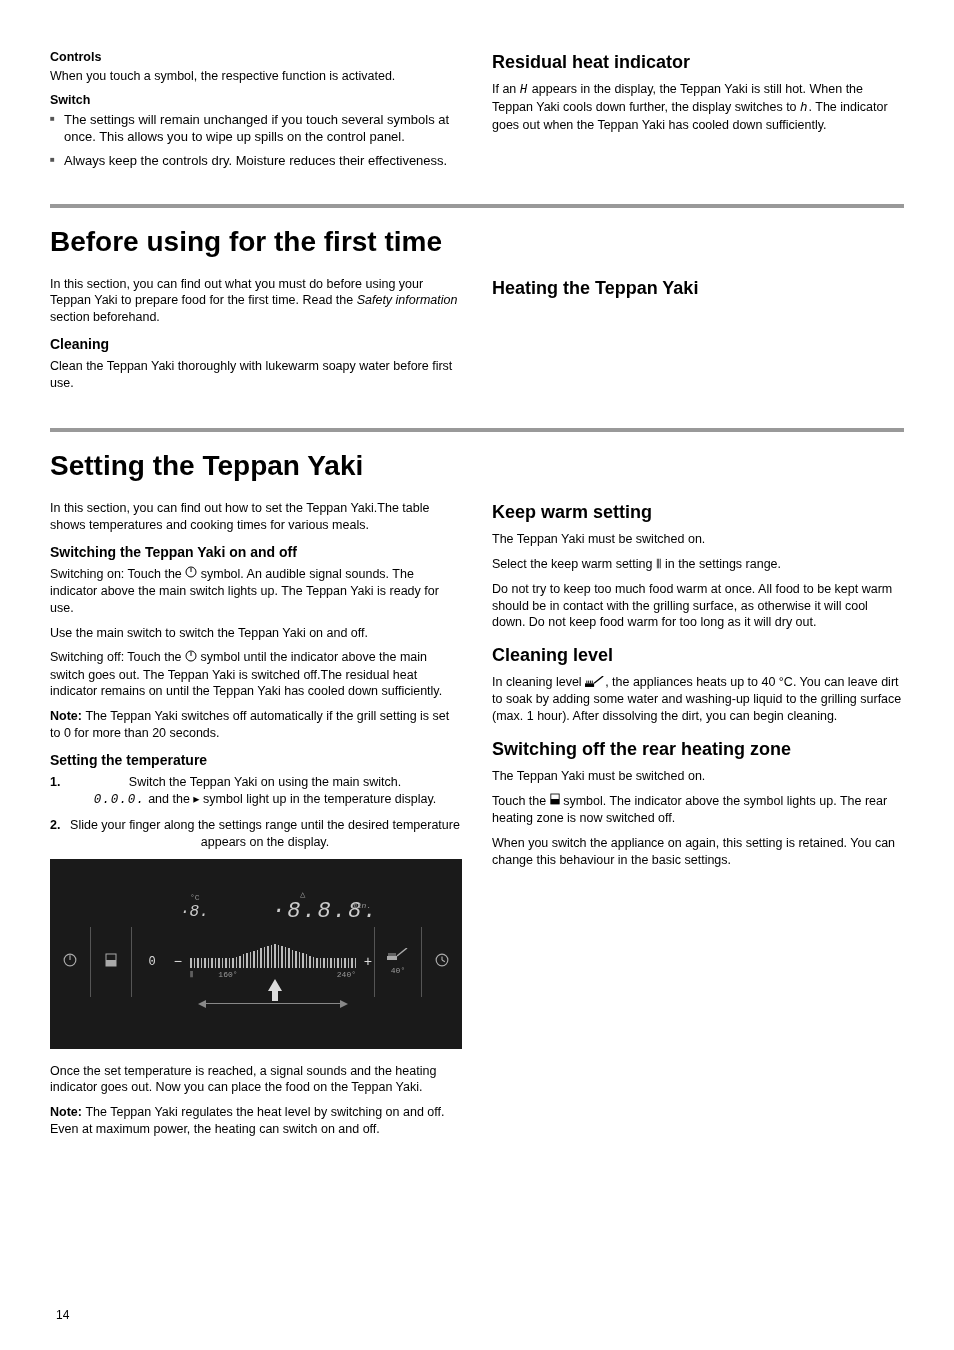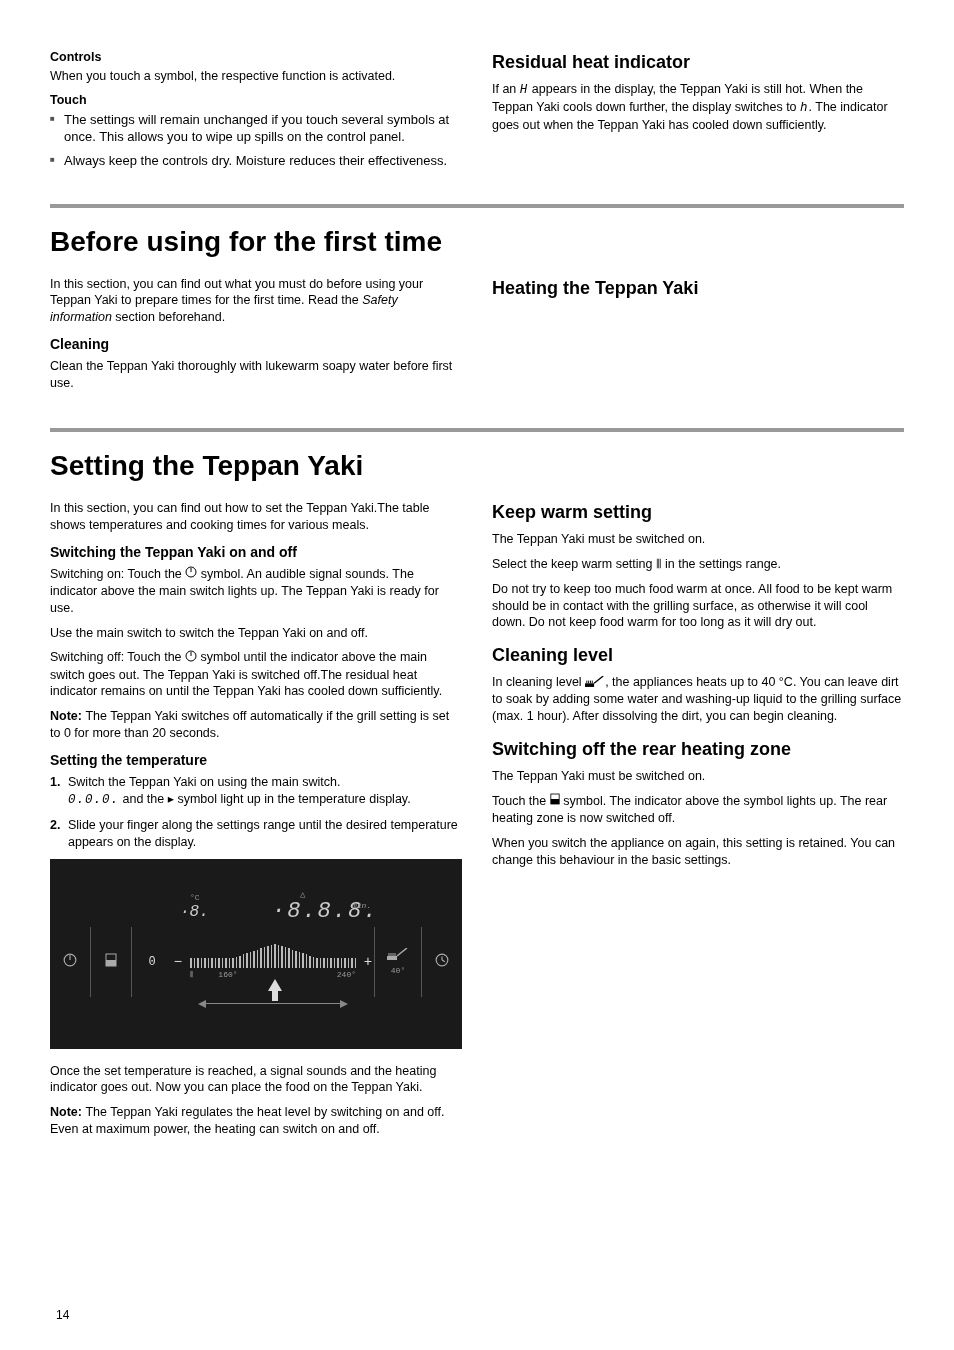--- a/index.html
+++ b/index.html
@@ -71,20 +71,21 @@
       position: absolute;
       left: 0;
       font-size: 8px;
       top: 3px;
       color: #555;
     }
     ol {
       list-style: none;
       counter-reset: item;
       padding-left: 0;
+      text-align: center;
     }
     ol li {
       font-size: 12.5px;
       line-height: 1.35;
       padding-left: 18px;
       position: relative;
       margin-bottom: 8px;
       counter-increment: item;
     }
     ol li::before {
@@ -214,41 +215,41 @@
       color: #ccc;
     }
   </style>
 </head>
 <body>
 
 <div class="two-col">
   <div class="col">
     <h4>Controls</h4>
     <p>When you touch a symbol, the respective function is activated.</p>
-    <h4>Touch</h4>
+    <h4>Switch</h4>
     <ul>
       <li>The settings will remain unchanged if you touch several symbols at once. This allows you to wipe up spills on the control panel.</li>
       <li>Always keep the controls dry. Moisture reduces their effectiveness.</li>
     </ul>
   </div>
   <div class="col">
     <h2>Residual heat indicator</h2>
     <p>
       <span>If an </span><span class="seg italic">H</span><span> appears in the display, the Teppan Yaki is still hot. When the Teppan Yaki cools down further, the display switches to </span><span class="seg italic">h</span><span>. The indicator goes out when the Teppan Yaki has cooled down sufficiently.</span>
     </p>
   </div>
 </div>
 
 <hr class="section-rule">
 
 <h1>Before using for the first time</h1>
 <div class="two-col">
   <div class="col">
     <p>
-      <span>In this section, you can find out what you must do before using your Teppan Yaki to prepare times for the first time. Read the </span><span class="italic">Safety information</span><span> section beforehand.</span>
+      <span>In this section, you can find out what you must do before using your Teppan Yaki to prepare food for the first time. Read the </span><span class="italic">Safety information</span><span> section beforehand.</span>
     </p>
     <h3>Cleaning</h3>
     <p>Clean the Teppan Yaki thoroughly with lukewarm soapy water before first use.</p>
   </div>
   <div class="col">
     <h2>Heating the Teppan Yaki</h2>
   </div>
 </div>
 
 <hr class="section-rule">

